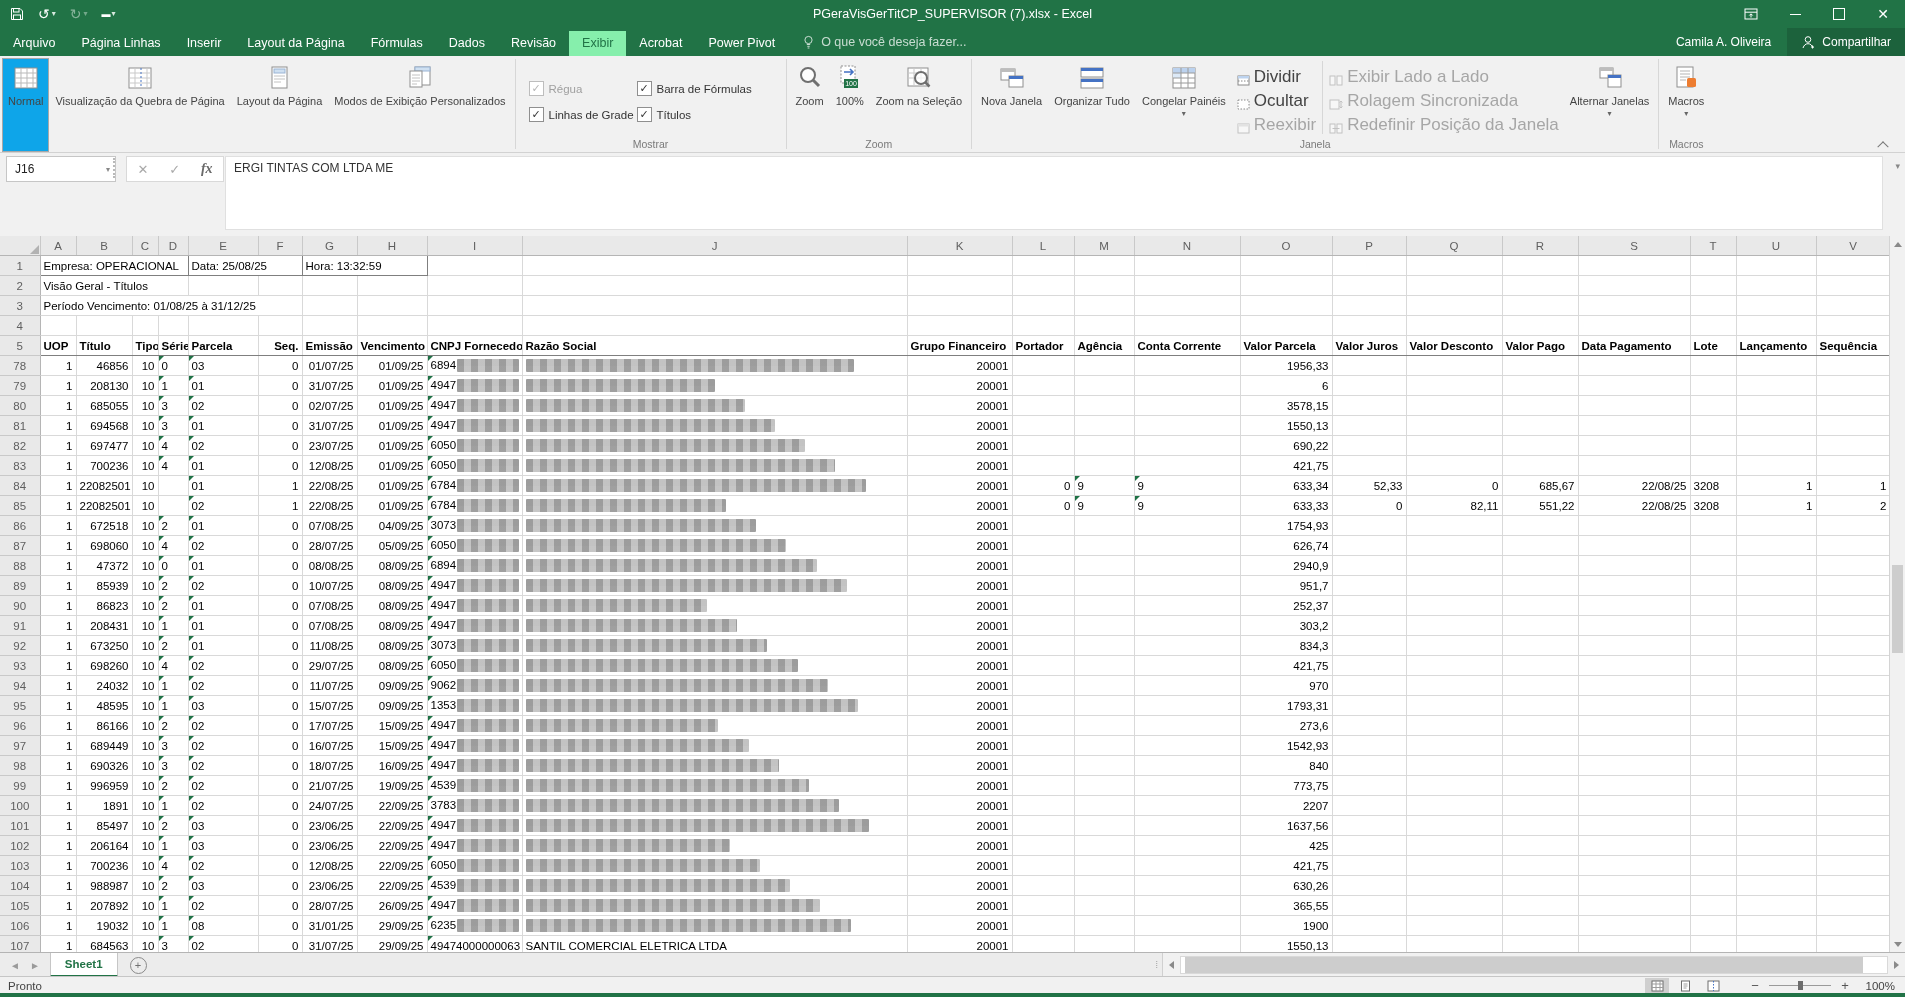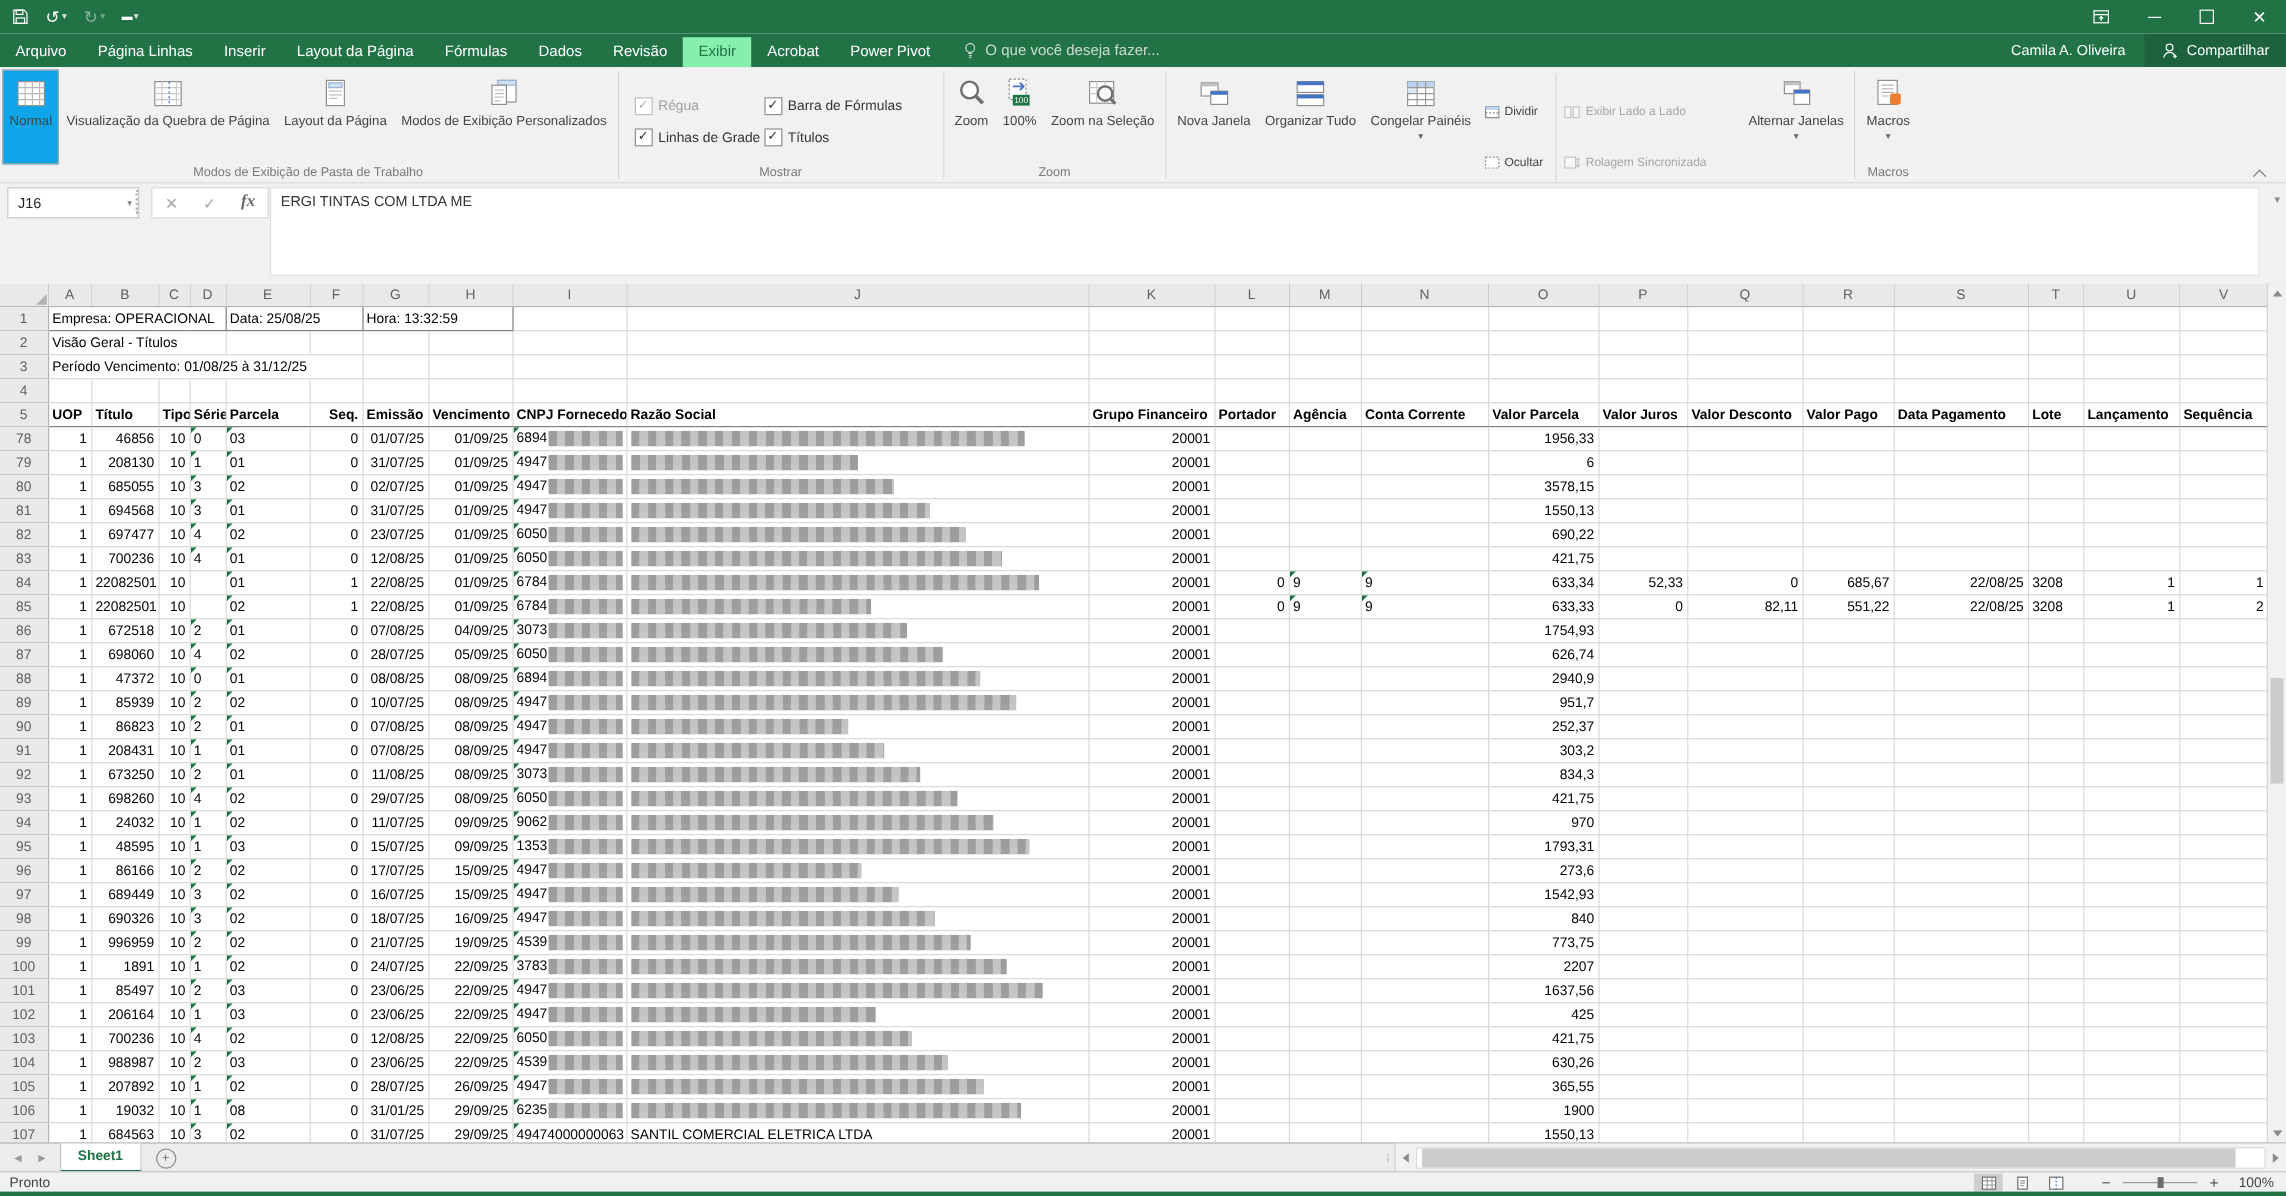--- a/index.html
+++ b/index.html
@@ -37,21 +37,21 @@
   .bigbtn{display:flex;flex-direction:column;align-items:center;padding:5px 5px 0 5px;border:1px solid transparent;text-align:center;}
   .bigbtn .blabel{font-size:11px;line-height:12.5px;color:#444;margin-top:3px;white-space:pre-line;}
   .bigbtn.sel{background:#0ea5e9;border:1px solid #a8a8a8;}
   .bigbtn .dd{font-size:8px;color:#666;margin-top:1px;}
   .cbgrid{display:grid;grid-auto-flow:column;grid-template-rows:26px 26px;grid-template-columns:108px 138px;align-content:center;padding:8px 8px 0 10px;}
   .cbx{display:flex;align-items:center;gap:5px;font-size:11.5px;color:#333;}
   .cbx .cb{width:13px;height:13px;background:#fff;border:1px solid #8f8f8f;display:flex;align-items:center;justify-content:center;font-size:11px;color:#333;line-height:1;}
   .cbx.dim{color:#a0a0a0;}
   .cbx.dim .cb{border-color:#bdbdbd;color:#b5b5b5;}
   .smallcol{display:flex;flex-direction:column;padding-top:5px;}
-  .smallbtn{height:24px;display:flex;align-items:center;gap:4px;font-size:10px;color:#444;padding:0 5px;white-space:nowrap;margin-top:18px;}
+  .smallbtn{height:24px;display:flex;align-items:flex-end;gap:4px;font-size:17px;color:#444;padding:0 5px;white-space:nowrap;}
   .smallbtn.dim{color:#a6a6a6;}
   .smallbtn.dim svg{opacity:.45;}
   .ribcollapse{position:absolute;right:16px;bottom:6px;width:10px;height:6px;}
   .ribcollapse span{display:block;width:7px;height:7px;border-left:1.5px solid #777;border-top:1.5px solid #777;transform:rotate(45deg) translate(2px,2px);}
 
   
   .fxrow{position:absolute;left:0;top:153px;width:1905px;height:83px;background:#f1f1f1;border-bottom:1px solid #cfcfcf;}
   .namebox{position:absolute;left:6px;top:3px;width:100px;height:24px;background:#fff;border:1px solid #c6c6c6;display:flex;align-items:center;font-size:12px;color:#222;padding-left:8px;}
   .nbarrow{margin-left:auto;margin-right:5px;font-size:8px;color:#888;}
   .nbsep{position:absolute;left:113px;top:5px;height:20px;width:4px;border-left:2px dotted #b9b9b9;}
@@ -126,20 +126,21 @@
       <svg width="14" height="14" viewBox="0 0 14 14">
           <path d="M1.5 1.5h8.5l2.5 2.5v8.5H1.5z" fill="none" stroke="#fff"></path>
           <rect x="3.5" y="1.5" width="5.5" height="3.5" fill="none" stroke="#fff"></rect>
           <rect x="3.5" y="8" width="7" height="4.5" fill="none" stroke="#fff"></rect>
         </svg>
     </span>
     <span class="qbtn">↺<span class="dd">▾</span></span>
     <span class="qbtn dim">↻<span class="dd">▾</span></span>
     <span class="qbtn" style="font-size:9px;letter-spacing:-1px;">▬<span class="dd">▾</span></span>
   </div>
+  <div class="wtitle">PGeraVisGerTitCP_SUPERVISOR (7).xlsx - Excel</div>
   <div class="wctrls">
     <span class="wc">
       <svg width="14" height="12" viewBox="0 0 14 12">
           <rect x="1" y="1" width="12" height="10" fill="none" stroke="#fff"></rect>
           <path d="M1 4.2h12" stroke="#fff"></path>
           <path d="M7 9.5V6M5.3 7.5L7 5.8l1.7 1.7" fill="none" stroke="#fff"></path>
         </svg>
     </span>
     <span class="wc">
         <span class="minbar"></span>
@@ -214,21 +215,20 @@
       <div class="bigbtn">
         <svg width="28" height="28" viewBox="0 0 28 28">
             <rect x="9" y="3" width="15" height="18" fill="#fff" stroke="#8f8f8f"></rect>
             <rect x="9" y="3" width="15" height="4" fill="#cfe0f1" stroke="#9ab4d4"></rect>
             <rect x="4" y="7" width="12" height="16" fill="#fff" stroke="#8f8f8f"></rect>
             <path d="M6 11h8M6 14h8M6 17h8M6 20h5" stroke="#c2c2c2" fill="none"></path>
           </svg>
         <span class="blabel">Modos de Exibição Personalizados</span>
       </div>
     </div>
-    <div class="glabel">Modos de Exibição de Pasta de Trabalho</div>
   </div>
 
   <div class="gsep"></div>
 
   <div class="rgroup">
     <div class="rcontent">
       <div class="cbgrid">
         <label class="cbx dim">
             <span class="cb">✓</span>
             <span>Régua</span>

